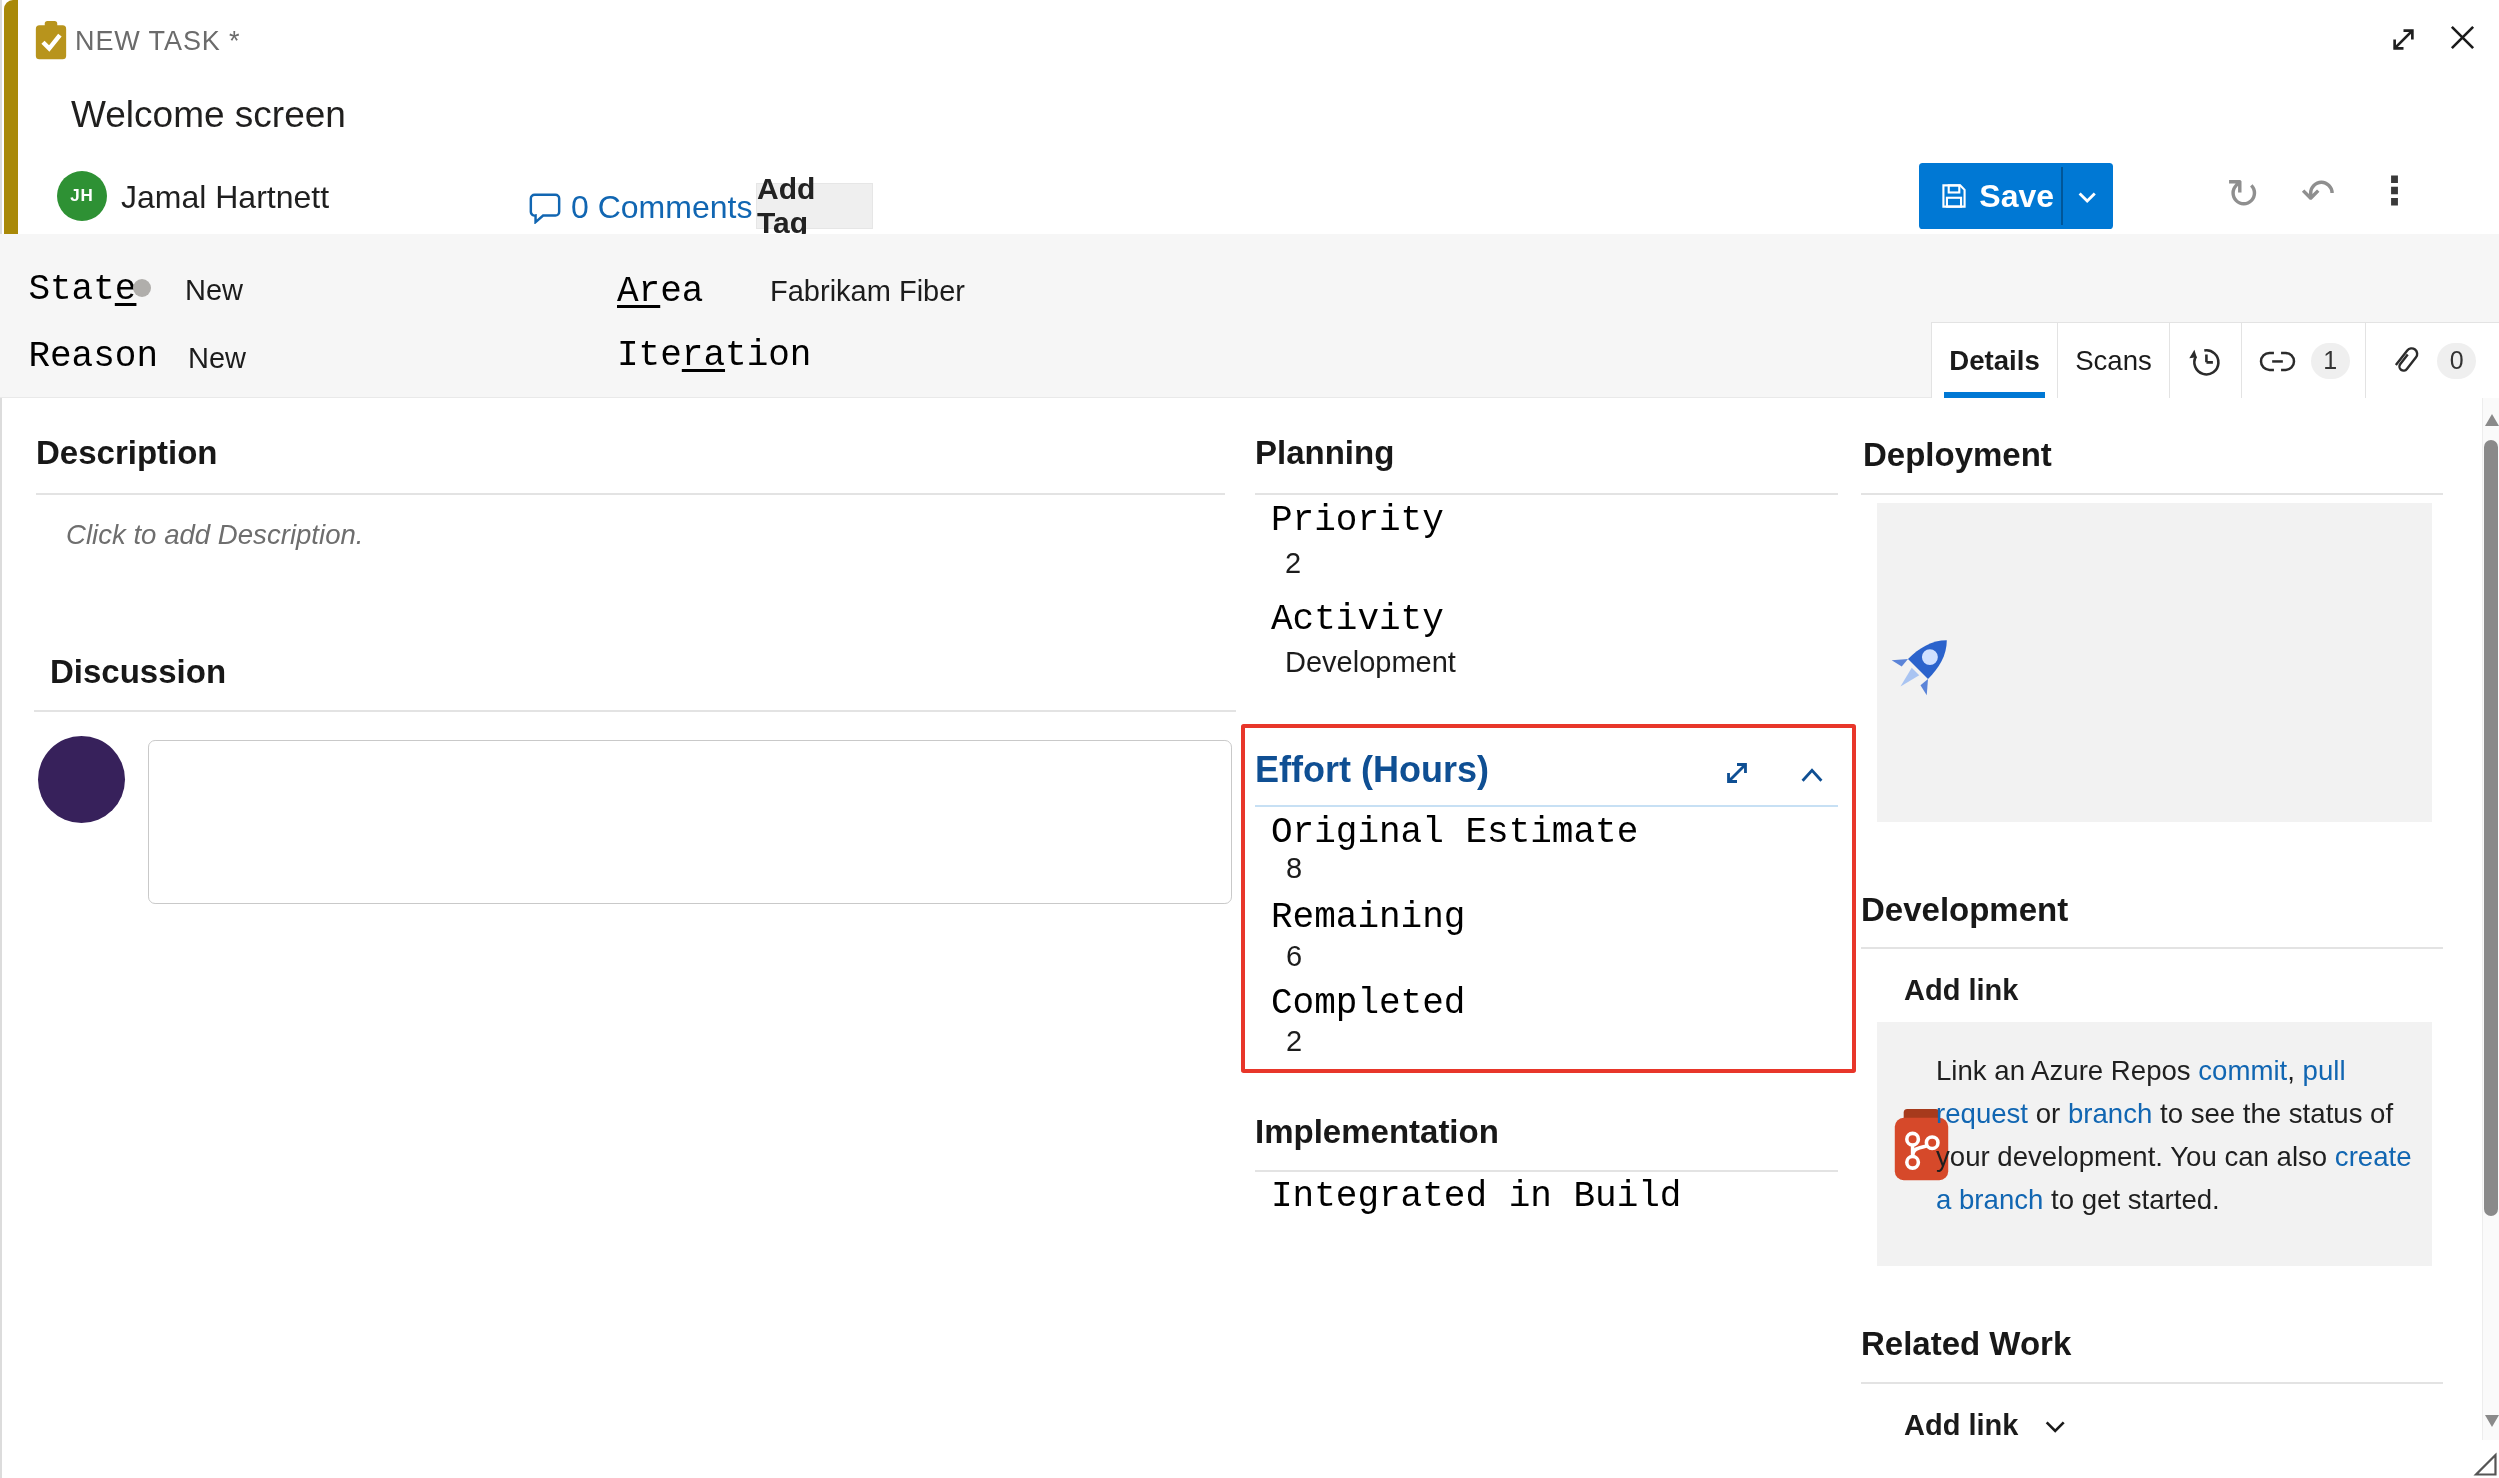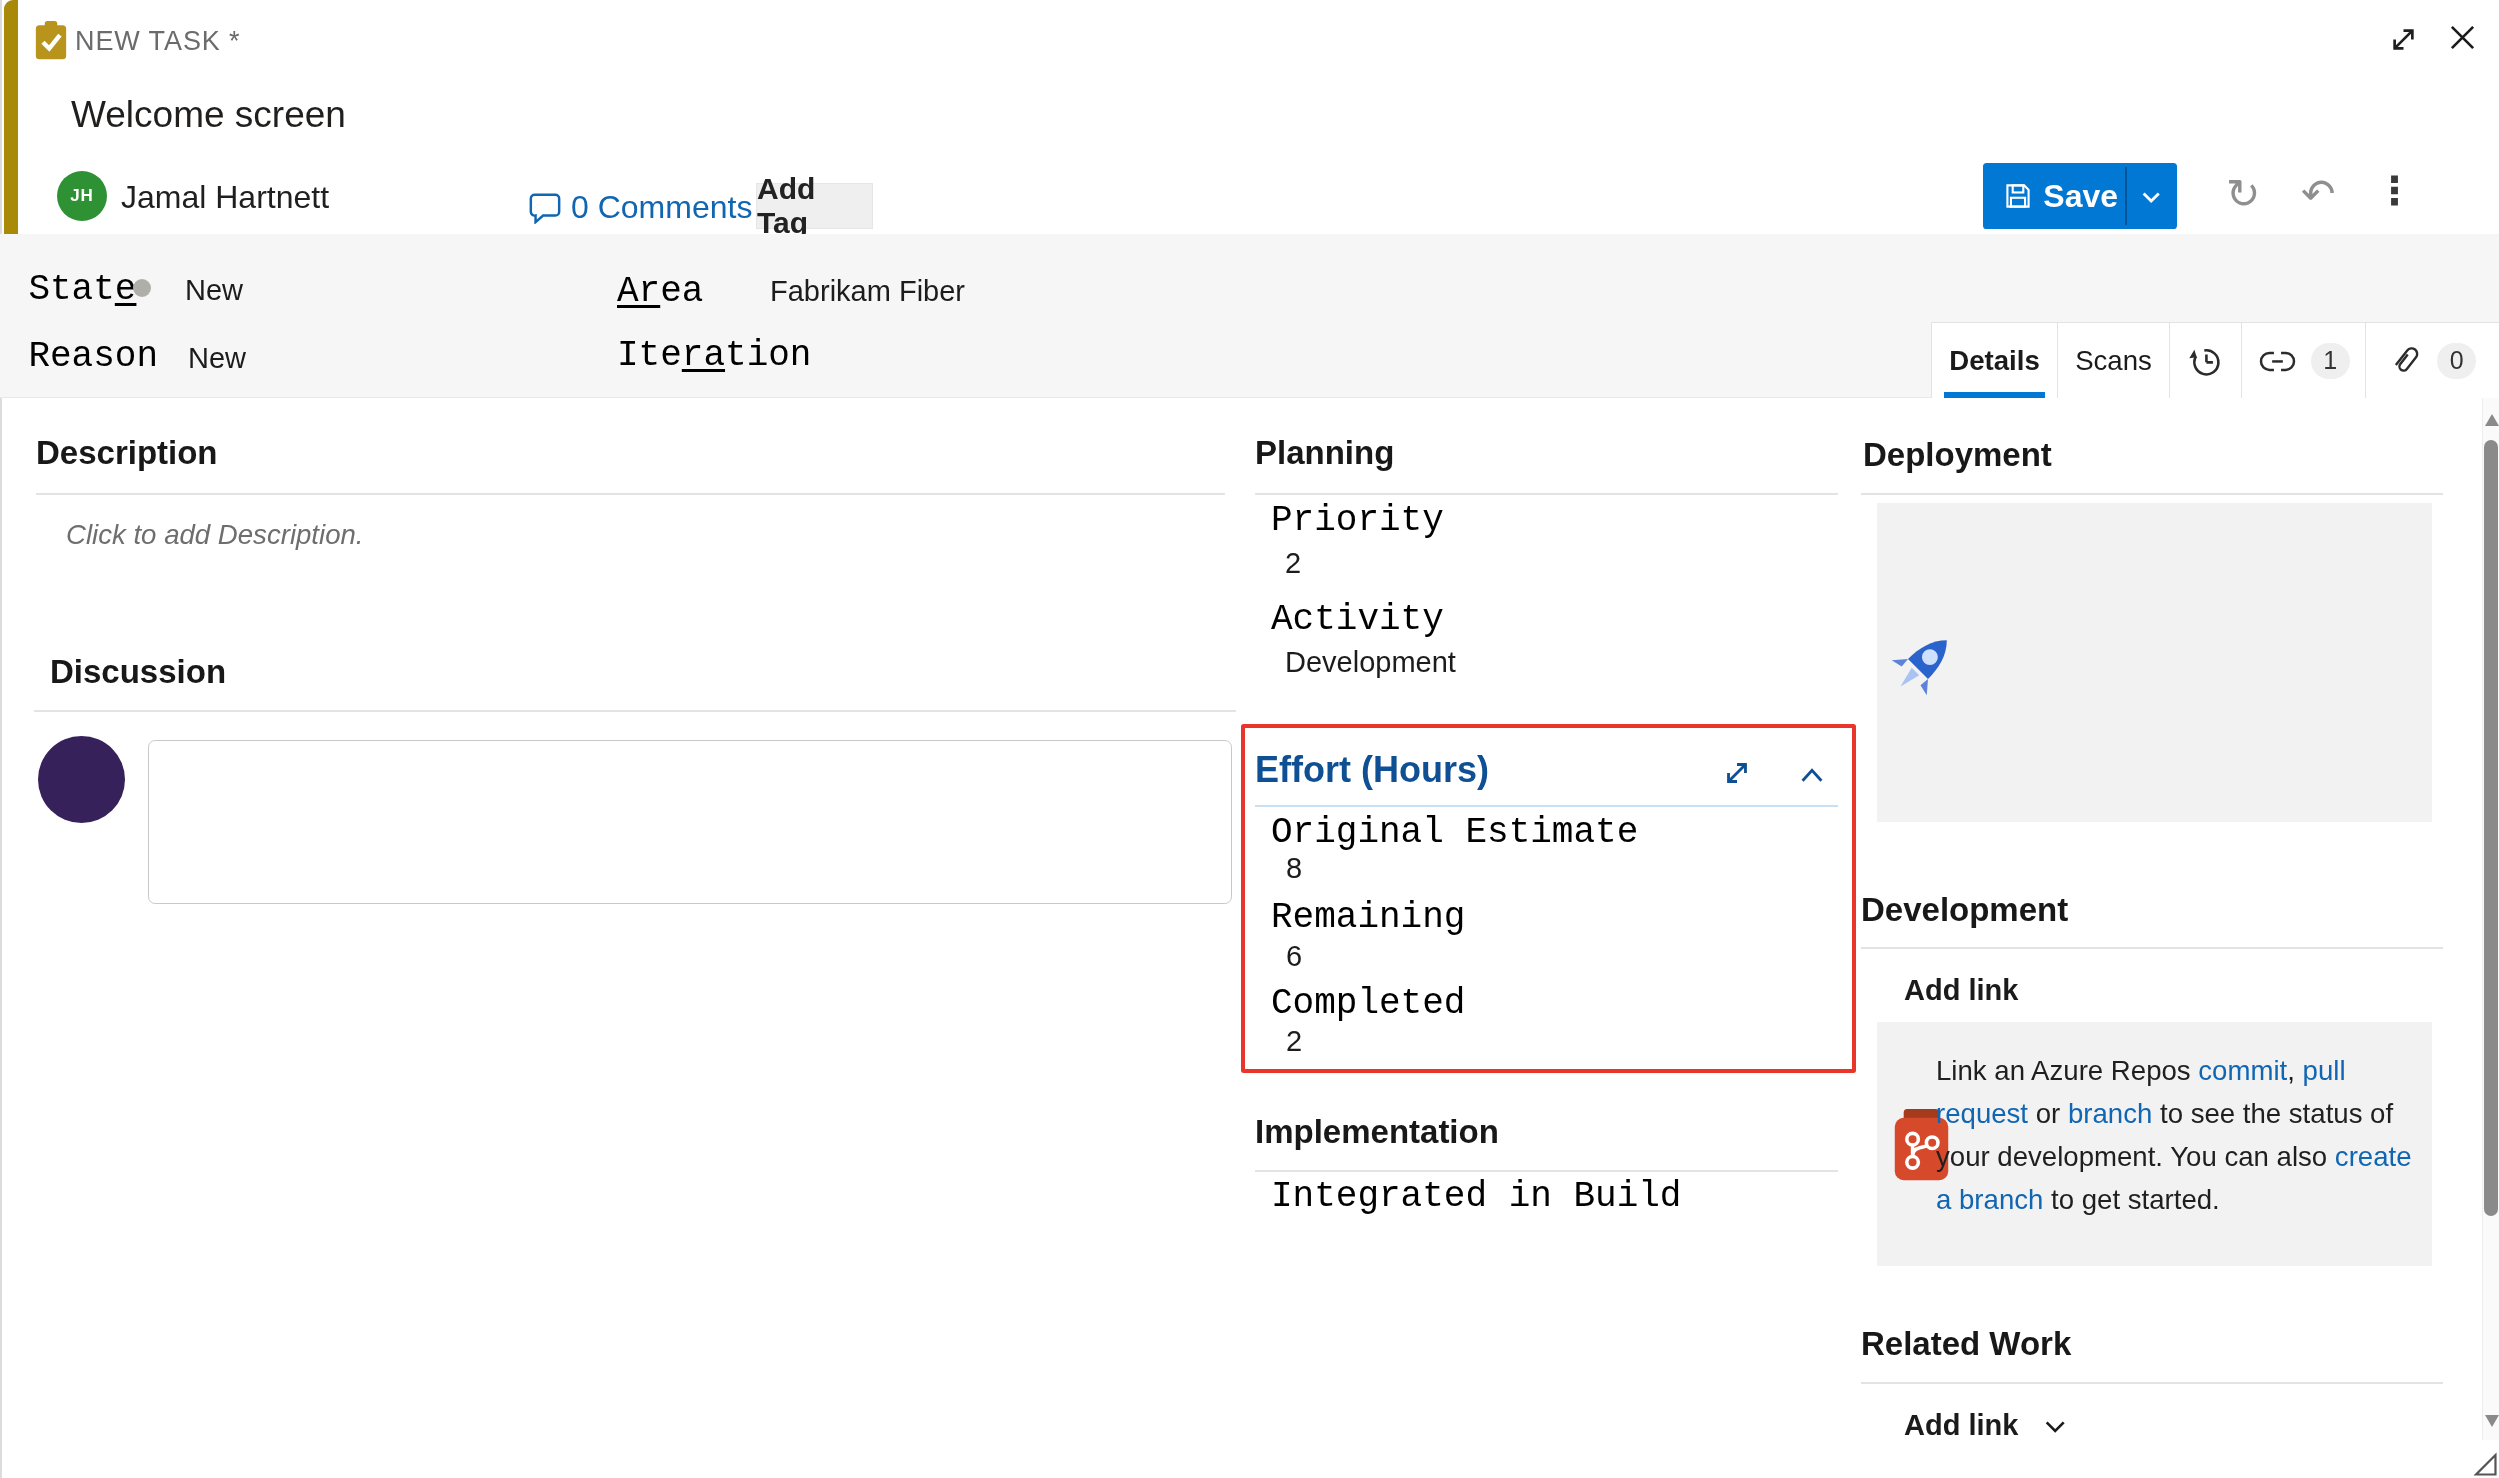--- a/index.html
+++ b/index.html
@@ -15,21 +15,21 @@
   .panel{position:absolute;background:#f2f2f2;}
   .ptext{position:absolute;font-size:27.6px;line-height:43px;color:#1f1f1f;white-space:normal;}
   .lnk{color:#1166b2;cursor:pointer;}
   .ul{text-decoration:underline;text-underline-offset:4.4px;}
   .glyph{font-family:"DejaVu Sans",sans-serif;line-height:1;}
   .goldbar{position:absolute;left:3.6px;top:0;width:14.2px;height:234px;background:#a98908;border-radius:9px 0 0 0;}
   .leftedge{position:absolute;left:0;top:0;width:1.8px;height:1478px;background:#dcdcdc;}
   .band{position:absolute;left:0;top:234px;width:2500px;height:164px;background:#f6f6f6;border-bottom:0.9px solid #e9e9e9;box-sizing:border-box;}
   .chip{position:absolute;background:#efefef;border:0.9px solid #e6e6e6;box-sizing:border-box;
         display:flex;align-items:center;justify-content:center;font-size:30px;font-weight:600;color:#222;}
-  .savebtn{position:absolute;left:1983px;top:163px;width:194px;height:66px;background:#0078d4;border-radius:3.6px;
+  .savebtn{position:absolute;left:1919px;top:163px;width:194px;height:66px;background:#0078d4;border-radius:3.6px;
            display:flex;align-items:center;cursor:pointer;}
   .savebtn .divider{position:absolute;left:142px;top:3.6px;bottom:3.6px;width:1.8px;background:rgba(0,0,0,0.28);}
   .tabbar{position:absolute;left:1931px;top:322px;width:569px;height:76px;background:#fff;
           border:0.9px solid #e3e3e3;border-bottom:none;box-sizing:border-box;display:flex;}
   .tabcell{height:100%;display:flex;align-items:center;justify-content:center;border-right:0.9px solid #e3e3e3;
            box-sizing:border-box;position:relative;cursor:pointer;gap:12.4px;}
   .tabcell:last-child{border-right:none;}
   .tabtxt{font-size:27.6px;color:#1b1b1b;}
   .pill{min-width:39px;height:36px;border-radius:18px;background:#efefef;display:flex;align-items:center;
         justify-content:center;font-size:25px;color:#333;padding:0 7.1px;box-sizing:border-box;}

